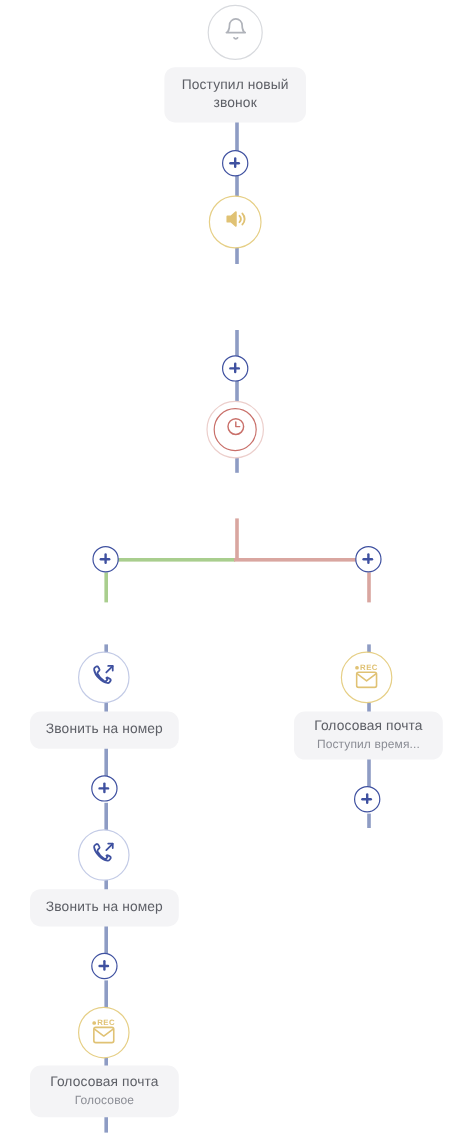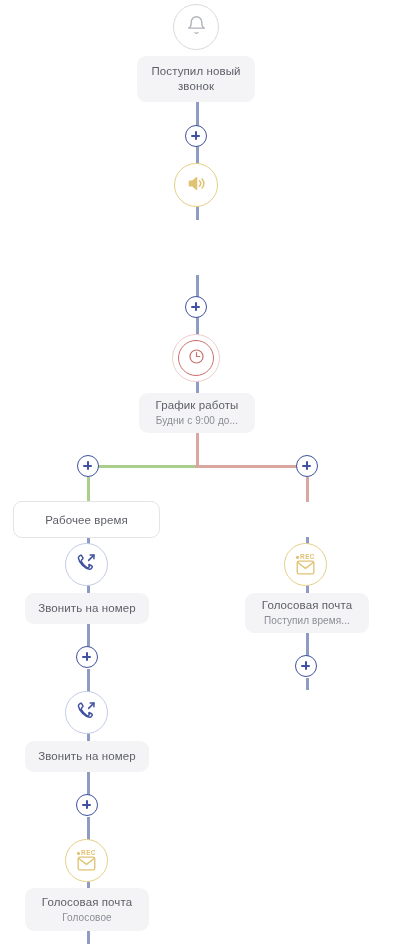--- a/index.html
+++ b/index.html
@@ -133,31 +133,24 @@
   <div class="iconcircle ic-redouter" style="left:172px;top:334px;width:48px;height:48px;">
     <span class="innerring">
       <span>
         <svg width="17" height="17" viewBox="0 0 24 24" fill="none" stroke="#c9706a" stroke-width="1.7" stroke-linecap="round" stroke-linejoin="round">
           <circle cx="12" cy="12" r="9.2"></circle>
           <path d="M12 6.6V12h4.6"></path>
         </svg>
       </span>
     </span>
   </div>
-  <div class="card" style="left:139px;top:393px;width:116px;height:40px;">
-    <div class="title">График работы</div>
-    <div class="sub">Будни с 9:00 до...</div>
-  </div>
 
   <div class="plus" style="left:77px;top:455px;"></div>
   <div class="plus" style="left:296px;top:455px;"></div>
 
-  <div class="branchcard" style="left:13px;top:501px;width:147px;height:37px;">
-    <div class="title">Рабочее время</div>
-  </div>
 
   <div class="iconcircle ic-blue" style="left:65px;top:543px;width:43px;height:43px;">
     <span>
       <svg width="21" height="21" viewBox="0 0 24 24" fill="none" stroke="#3f51a0" stroke-width="1.7" stroke-linecap="round" stroke-linejoin="round">
         <path d="M15.5 16.4l-1 1a1.9 1.9 0 0 1-2.1.4A16 16 0 0 1 6.2 11a1.9 1.9 0 0 1 .4-2.1l1-1a1.3 1.3 0 0 0 .15-1.6L6.6 4.4A1.3 1.3 0 0 0 4.8 4l-1.2.9a2.2 2.2 0 0 0-.8 2.1C3.6 12.4 10 18.8 15.4 19.6a2.2 2.2 0 0 0 2.1-.8l.9-1.2a1.3 1.3 0 0 0-.4-1.8l-1.9-1.15a1.3 1.3 0 0 0-1.6.15z"></path>
         <path d="M14.4 9.6L20.4 3.6"></path>
         <path d="M16.2 3.4h4.3v4.3"></path>
       </svg>
     </span>
   </div>

